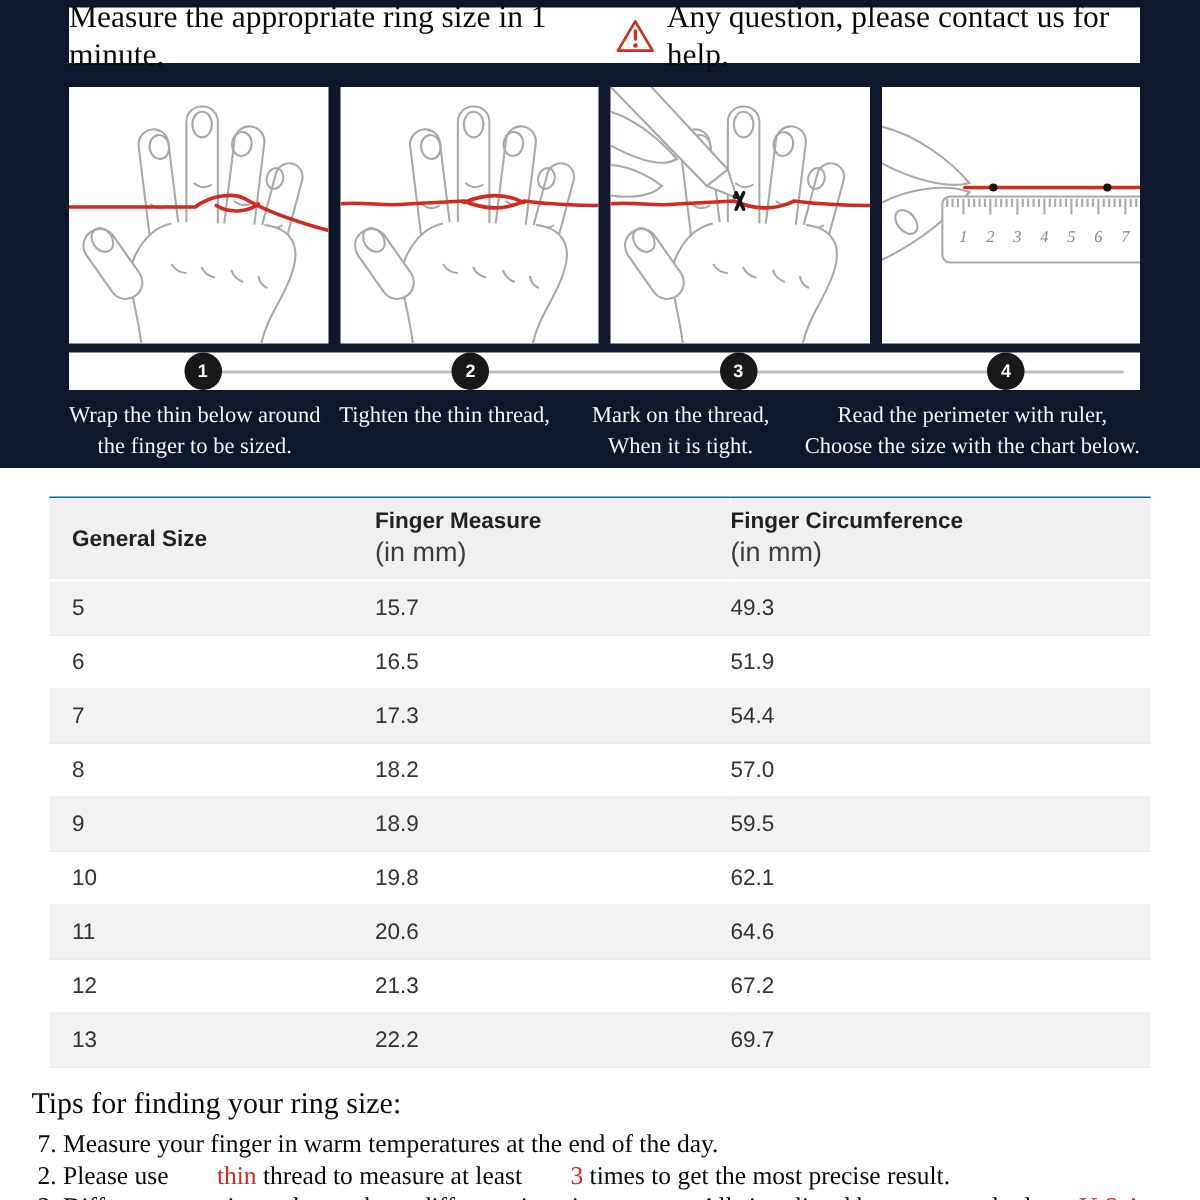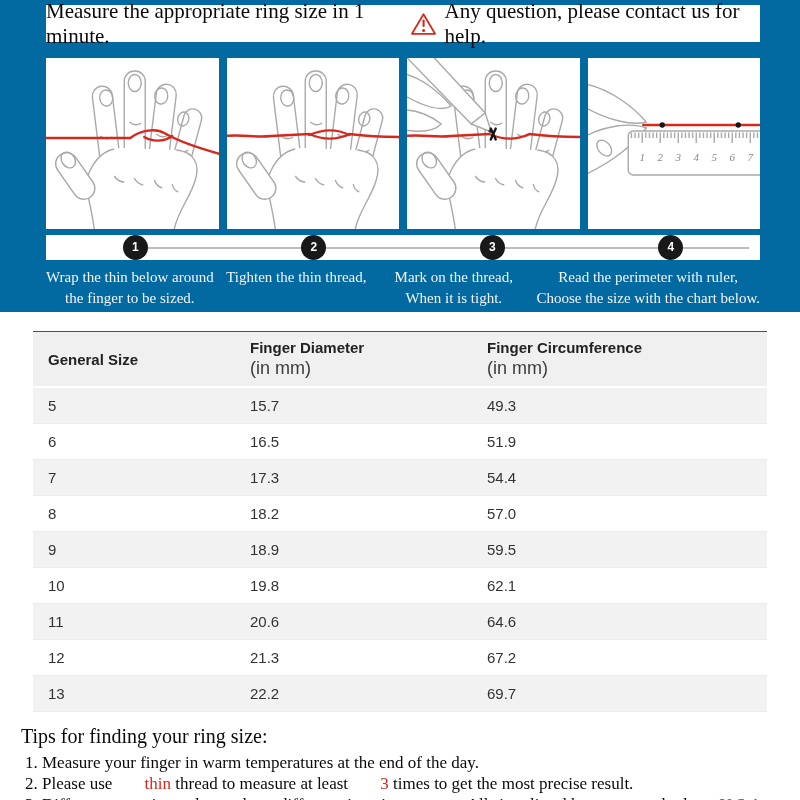--- a/index.html
+++ b/index.html
@@ -1,20 +1,20 @@
 <!DOCTYPE html>
 <html><head>
 <meta charset="utf-8">
 <style>
   html,body{margin:0;padding:0;}
   body{width:800px;height:800px;background:#ffffff;overflow:hidden;
        font-family:"Liberation Serif",serif;color:#111;}
 
   
-  .hero{background:#0369a1;height:312px;box-sizing:border-box;
+  .hero{background:#0f172a;height:312px;box-sizing:border-box;
         padding:5px 40px 0 46px;}
   .banner{height:37px;background:#ffffff;display:flex;align-items:center;
           justify-content:center;gap:7px;font-size:21px;color:#0a0a0a;}
   .banner .warn{flex:0 0 auto;display:flex;align-items:center;}
   .panels{display:flex;gap:8px;margin-top:16px;}
   .panel{flex:1 1 0;height:171px;background:#ffffff;overflow:hidden;}
   .panel svg{display:block;width:100%;height:100%;}
 
   .steps-strip{margin-top:6px;height:25px;background:#ffffff;position:relative;
                display:flex;align-items:center;}
@@ -196,21 +196,21 @@
   <table>
     <colgroup>
         <col class="c1">
         <col class="c2">
         <col class="c3">
       </colgroup>
     <thead>
       <tr>
         <th class="first">General Size</th>
         <th>
-          <div>Finger Diameter</div>
+          <div>Finger Measure</div>
           <div class="sub">(in mm)</div>
         </th>
         <th>
           <div>Finger Circumference</div>
           <div class="sub">(in mm)</div>
         </th>
       </tr>
     </thead>
     <tbody>
       <tr class="odd">
@@ -257,16 +257,16 @@
           <td class="first">13</td>
           <td>22.2</td>
           <td>69.7</td>
         </tr>
     </tbody>
   </table>
 </div>
 
 <div class="tips">
   <h2>Tips for finding your ring size:</h2>
-  <div class="tip">1. Measure your finger in warm temperatures at the end of the day.</div>
+  <div class="tip">7. Measure your finger in warm temperatures at the end of the day.</div>
   <div class="tip"><span>2. Please use </span><span class="red">thin</span><span> thread to measure at least </span><span class="red">3</span><span> times to get the most precise result.</span></div>
   <div class="tip"><span>3. Different countries and areas have different ring-size systems. All sizes listed here are standard </span><span class="red">U.S.A</span><span> sizes.</span></div>
 </div>
 
 </body></html>

